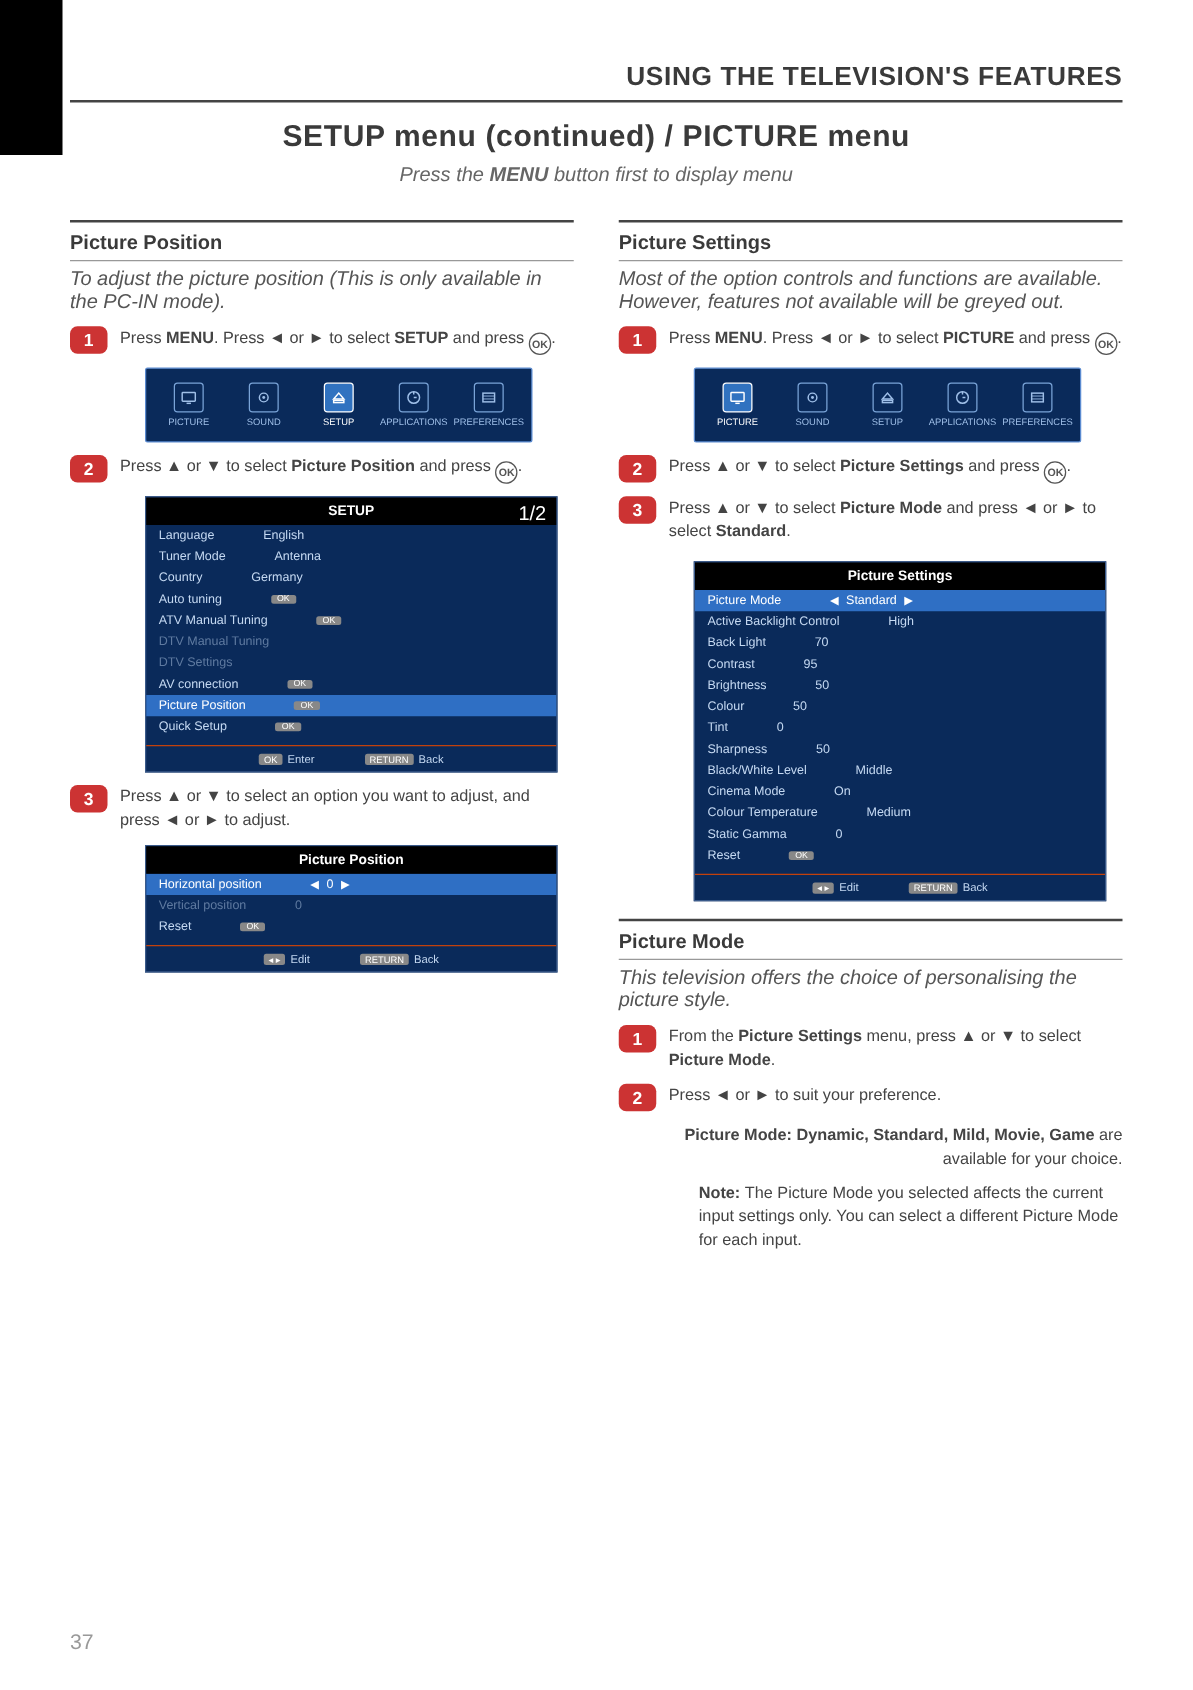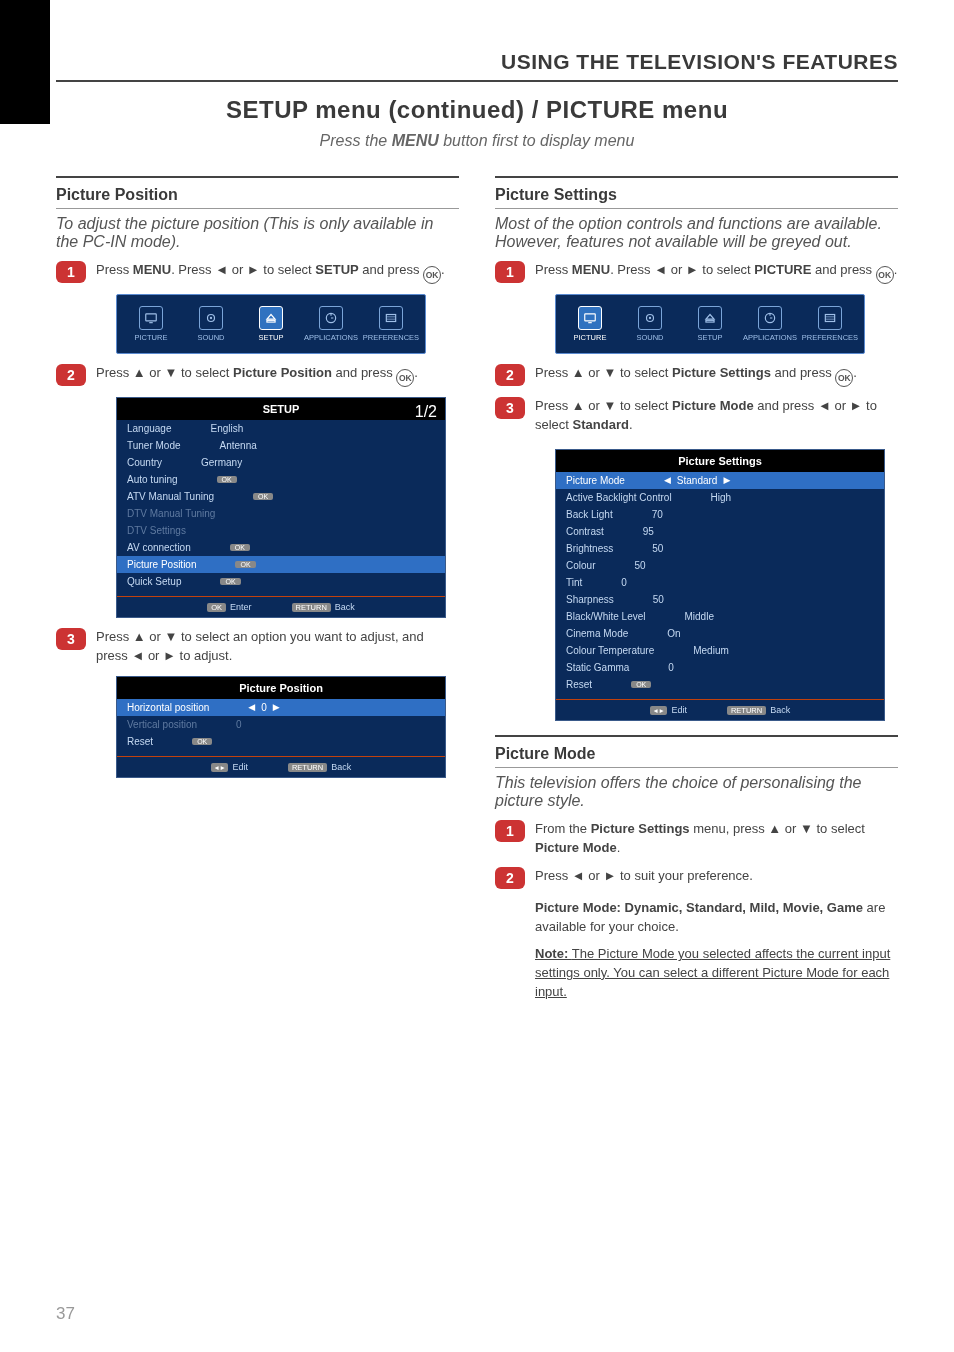--- a/index.html
+++ b/index.html
@@ -454,24 +454,24 @@
         <div class="stepnum">1</div>
         <div class="steptext">
           <span>From the </span><b>Picture Settings</b><span> menu, press ▲ or ▼ to select </span><b>Picture Mode</b><span>.</span>
         </div>
       </div>
       <div class="step">
         <div class="stepnum">2</div>
         <div class="steptext">Press ◄ or ► to suit your preference.</div>
       </div>
 
-      <div class="steptext" style="margin-left:40px; margin-top:6px;">
+      <div class="steptext" style="margin-left:40px; margin-top:6px;text-align:right;">
         <b>Picture Mode: </b><b>Dynamic, Standard, Mild, Movie, Game</b><span> are available for your choice.</span>
       </div>
-      <div class="steptext" style="margin-left:40px; margin-top:8px;text-decoration:underline;">
+      <div class="steptext" style="margin-left:64px; margin-top:8px;">
         <b>Note: </b><span>The Picture Mode you selected affects the current input settings only. You can select a different Picture Mode for each input.</span>
       </div>
 
     </div>
   </div>
 
   <div class="footer-pagenum">37</div>
 </div>
 
 </body></html>

